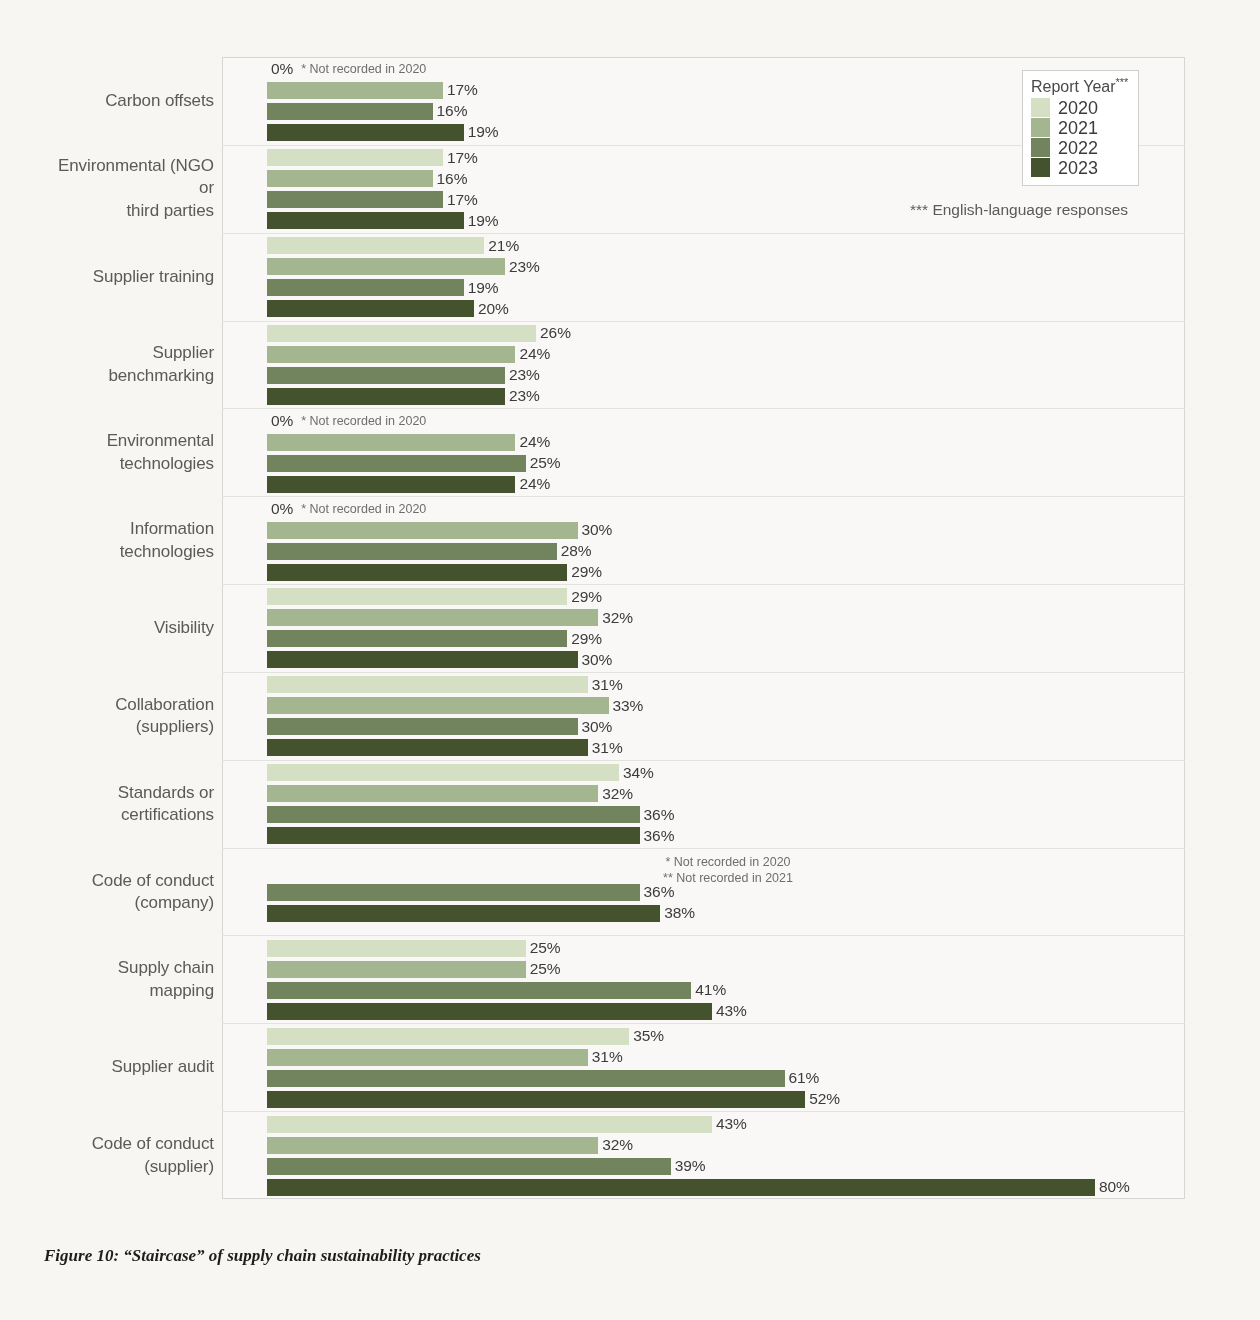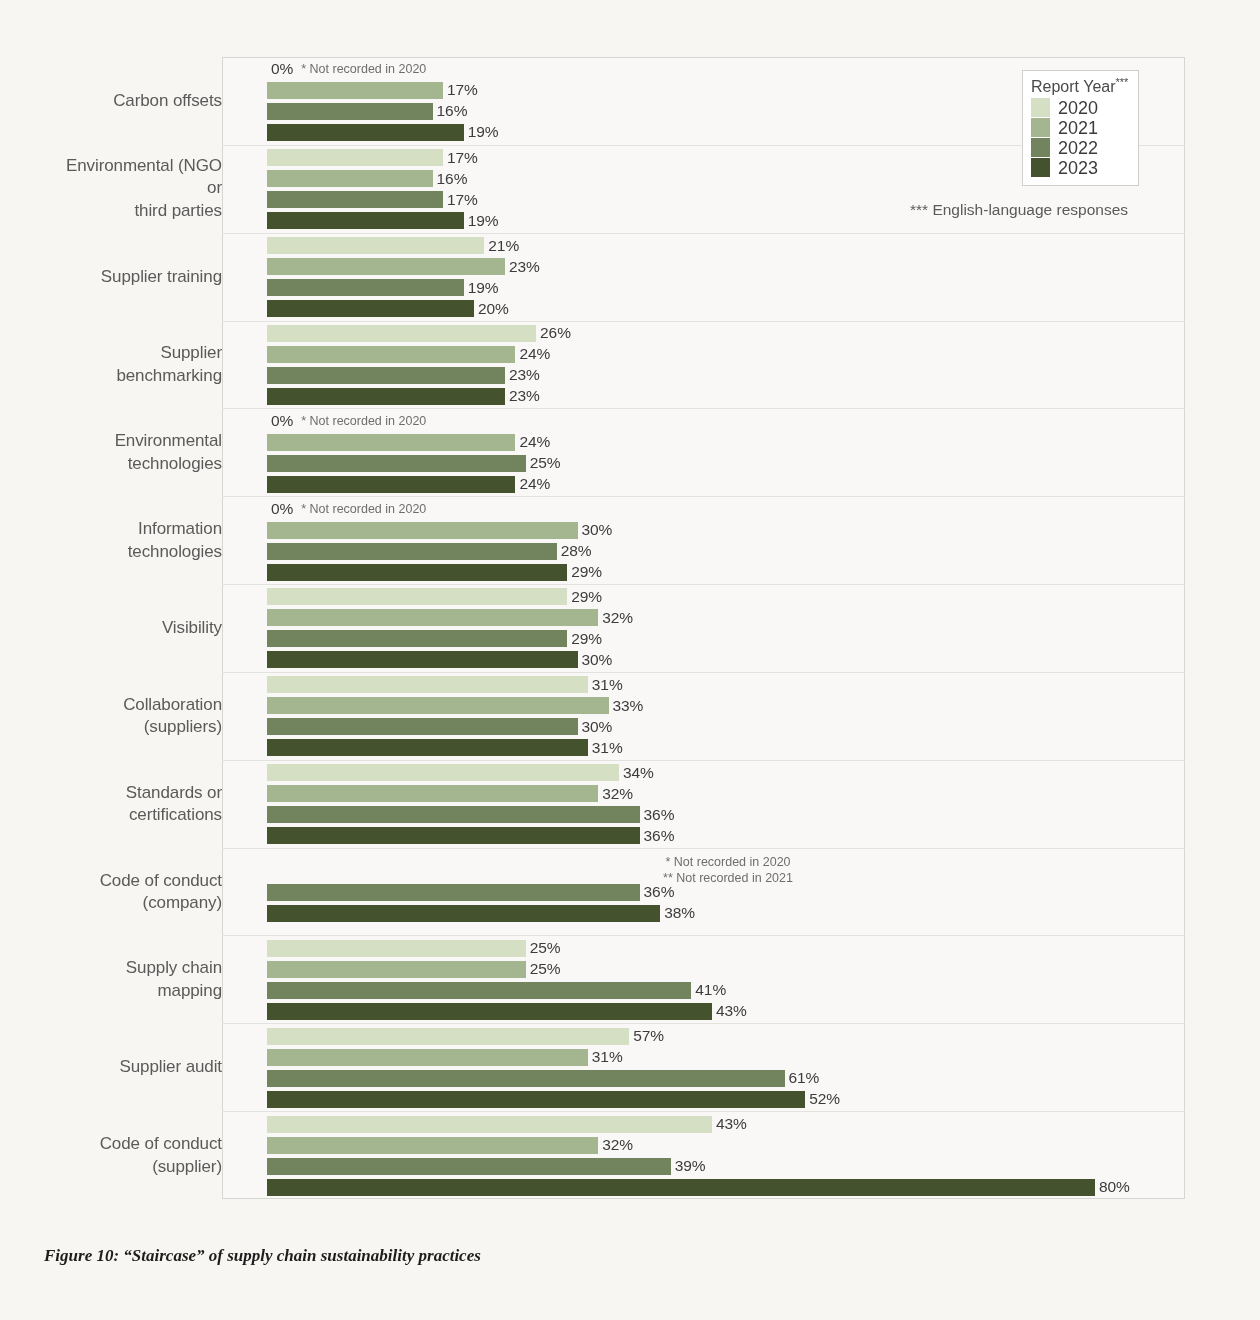--- a/index.html
+++ b/index.html
@@ -107,21 +107,21 @@
     line-height: 1.25;
   }
   .notes-stack .note {
     margin-left: 4px;
     font-size: 12.5px;
   }
 
   
   .ylabel {
     position: absolute;
-    right: 0;
+    right: 8px;
     width: 162px;
     text-align: right;
     font-size: 17px;
     color: #5a5a5a;
     line-height: 1.32;
     transform: translateY(-50%);
     letter-spacing: -0.1px;
   }
 
   
@@ -451,21 +451,21 @@
           <div class="barline">
             <span class="bar" style="width: 445.05px; background: rgb(68, 82, 45);"></span>
             <span class="barval">43%</span>
           </div>
         </div>
       </div>
       <div class="row" style="height: 87.8462px;">
         <div class="bars-area">
           <div class="barline">
             <span class="bar" style="width: 362.25px; background: rgb(212, 223, 196);"></span>
-            <span class="barval">57%</span>
+            <span class="barval">35%</span>
           </div>
           <div class="barline">
             <span class="bar" style="width: 320.85px; background: rgb(164, 182, 143);"></span>
             <span class="barval">31%</span>
           </div>
           <div class="barline">
             <span class="bar" style="width: 517.5px; background: rgb(114, 132, 93);"></span>
             <span class="barval">61%</span>
           </div>
           <div class="barline">

